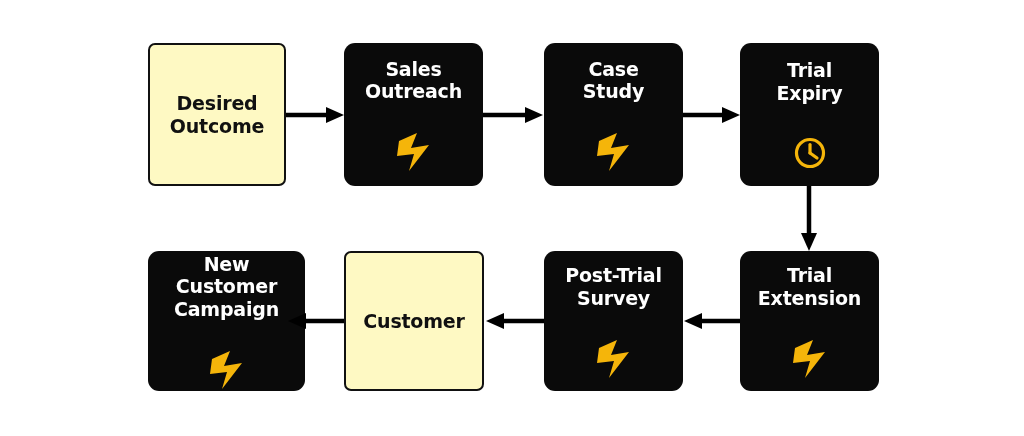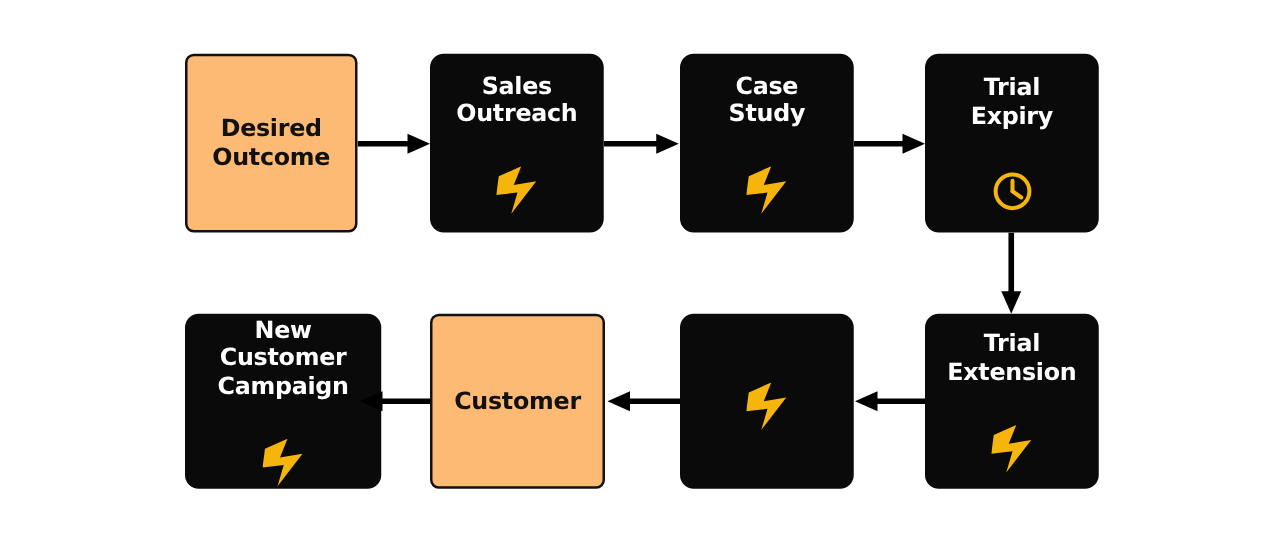--- a/index.html
+++ b/index.html
@@ -27,21 +27,21 @@
     align-items: center;
     justify-content: center;
     text-align: center;
     gap: 24px;
   }
   .node.dark {
     background: #0a0a0a;
     border-radius: 11px;
   }
   .node.light {
-    background: #fdba74;
+    background: #fef9c3;
     border: 2.5px solid #111111;
     border-radius: 7px;
   }
   .node-label {
     font-weight: bold;
     letter-spacing: -0.2px;
     line-height: 1.16;
     white-space: pre-line;
   }
   .node.dark .node-label { color: #ffffff; }
@@ -114,20 +114,22 @@
         <polygon points="2,8 20,0 14,15 32,12 12,38 17,21 0,23" fill="#F5B50A"></polygon>
       </svg>
     </span>
   </div>
 
   <div class="node light" style="left:344px; top:251px; width:140px; height:140px;">
     <div class="node-label" style="font-size:19px;">Customer</div>
   </div>
 
   <div class="node dark" style="left:544px; top:251px; width:139px; height:140px;">
+    <div class="node-label" style="font-size:19px;">Post-Trial
+Survey</div>
     <span class="node-icon bolt">
       <svg width="34" height="38" viewBox="0 0 34 38">
         <polygon points="2,8 20,0 14,15 32,12 12,38 17,21 0,23" fill="#F5B50A"></polygon>
       </svg>
     </span>
   </div>
 
   <div class="node dark" style="left:740px; top:251px; width:139px; height:140px;">
     <div class="node-label" style="font-size:19px;">Trial
 Extension</div>

